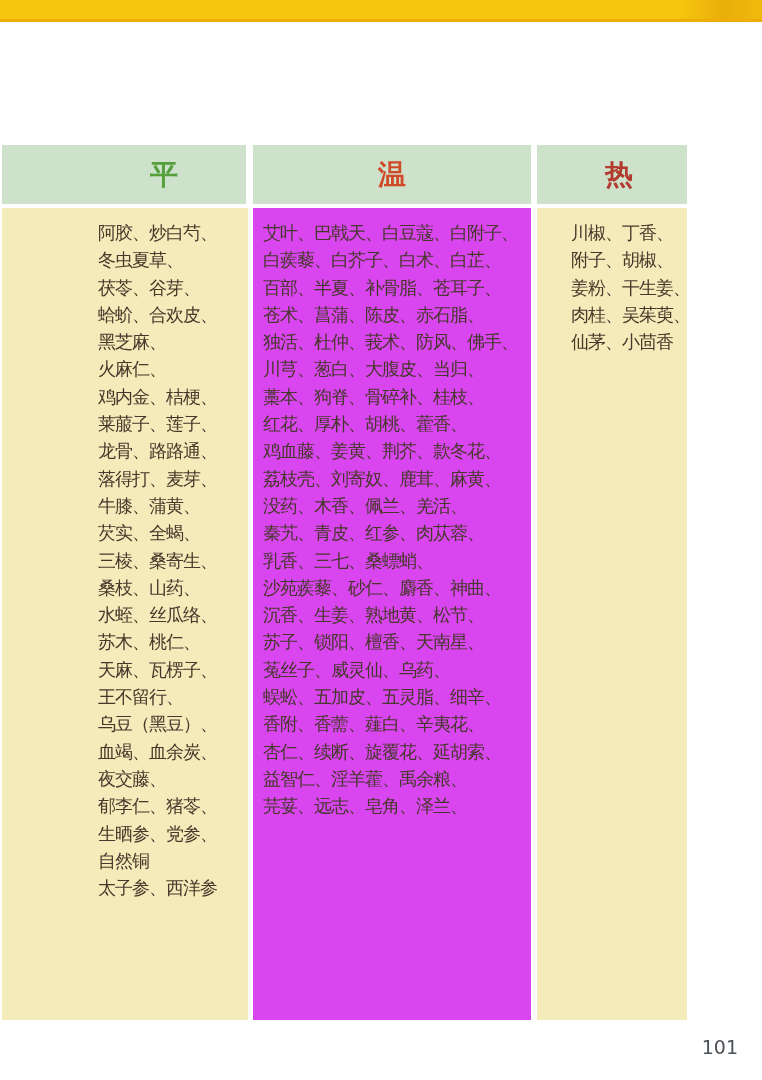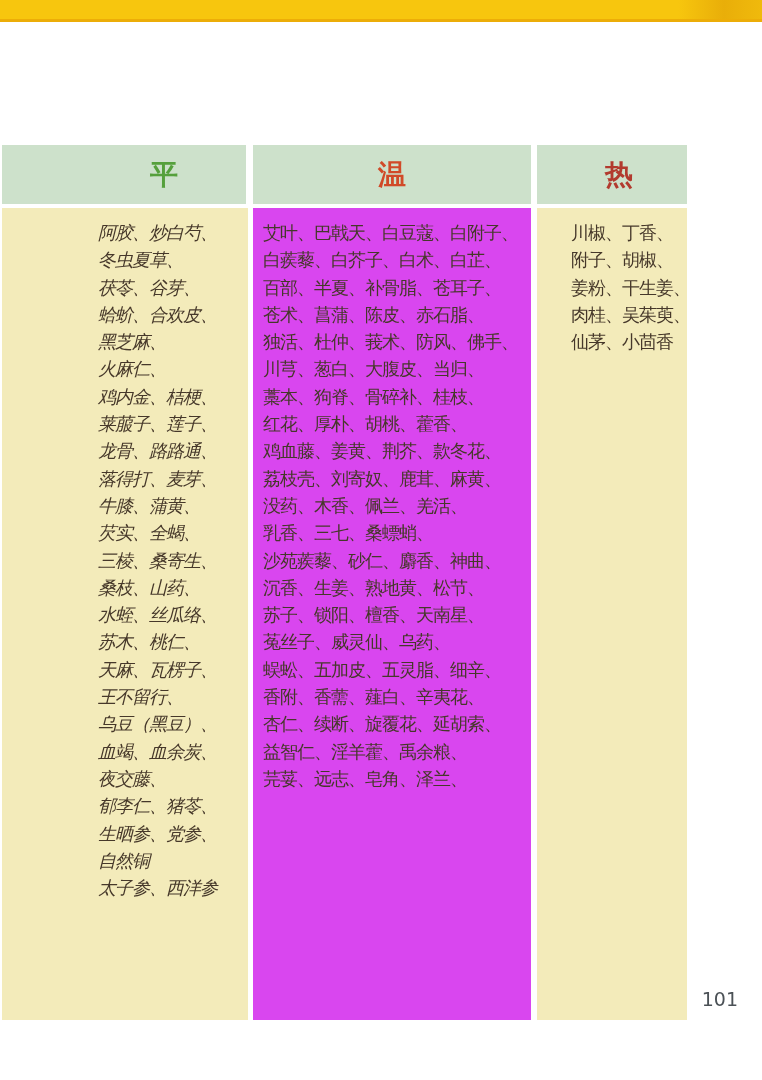--- a/index.html
+++ b/index.html
@@ -29,27 +29,27 @@
   .h3 { left: 537px; width: 150px; padding-left: 14px; }
   .bcell {
     top: 208px; height: 812px;
     padding-top: 11px;
     color: #46382A;
     font-size: 18px;
     letter-spacing: -1px;
     line-height: 27.3px;
     white-space: nowrap;
   }
-  .b1 { left: 2px;   width: 246px; padding-left: 96px; background: #F3EBBA; font-style: italic; }
+  .b1 { left: 2px;   width: 246px; padding-left: 96px; background: #F3EBBA; }
   .b2 { left: 253px; width: 278px; padding-left: 10px; background: #d946ef; }
   .b3 { left: 537px; width: 150px; padding-left: 34px; background: #F3EBBA; }
   .line { height: 27.3px; }
   .page-number {
     position: absolute;
-    top: 988px; right: 24px;
+    top: 1036px; right: 24px;
     font-size: 19px;
     letter-spacing: 0;
     color: #4B5156;
   }
 </style>
 </head>
 <body>
 
 <div class="topbar"></div>
 
@@ -95,20 +95,21 @@
     <div class="line">白蒺藜、白芥子、白术、白芷、</div>
     <div class="line">百部、半夏、补骨脂、苍耳子、</div>
     <div class="line">苍术、菖蒲、陈皮、赤石脂、</div>
     <div class="line">独活、杜仲、莪术、防风、佛手、</div>
     <div class="line">川芎、葱白、大腹皮、当归、</div>
     <div class="line">藁本、狗脊、骨碎补、桂枝、</div>
     <div class="line">红花、厚朴、胡桃、藿香、</div>
     <div class="line">鸡血藤、姜黄、荆芥、款冬花、</div>
     <div class="line">荔枝壳、刘寄奴、鹿茸、麻黄、</div>
     <div class="line">没药、木香、佩兰、羌活、</div>
+    <div class="line">秦艽、青皮、红参、肉苁蓉、</div>
     <div class="line">乳香、三七、桑螵蛸、</div>
     <div class="line">沙苑蒺藜、砂仁、麝香、神曲、</div>
     <div class="line">沉香、生姜、熟地黄、松节、</div>
     <div class="line">苏子、锁阳、檀香、天南星、</div>
     <div class="line">菟丝子、威灵仙、乌药、</div>
     <div class="line">蜈蚣、五加皮、五灵脂、细辛、</div>
     <div class="line">香附、香薷、薤白、辛夷花、</div>
     <div class="line">杏仁、续断、旋覆花、延胡索、</div>
     <div class="line">益智仁、淫羊藿、禹余粮、</div>
     <div class="line">芫荽、远志、皂角、泽兰、</div>

